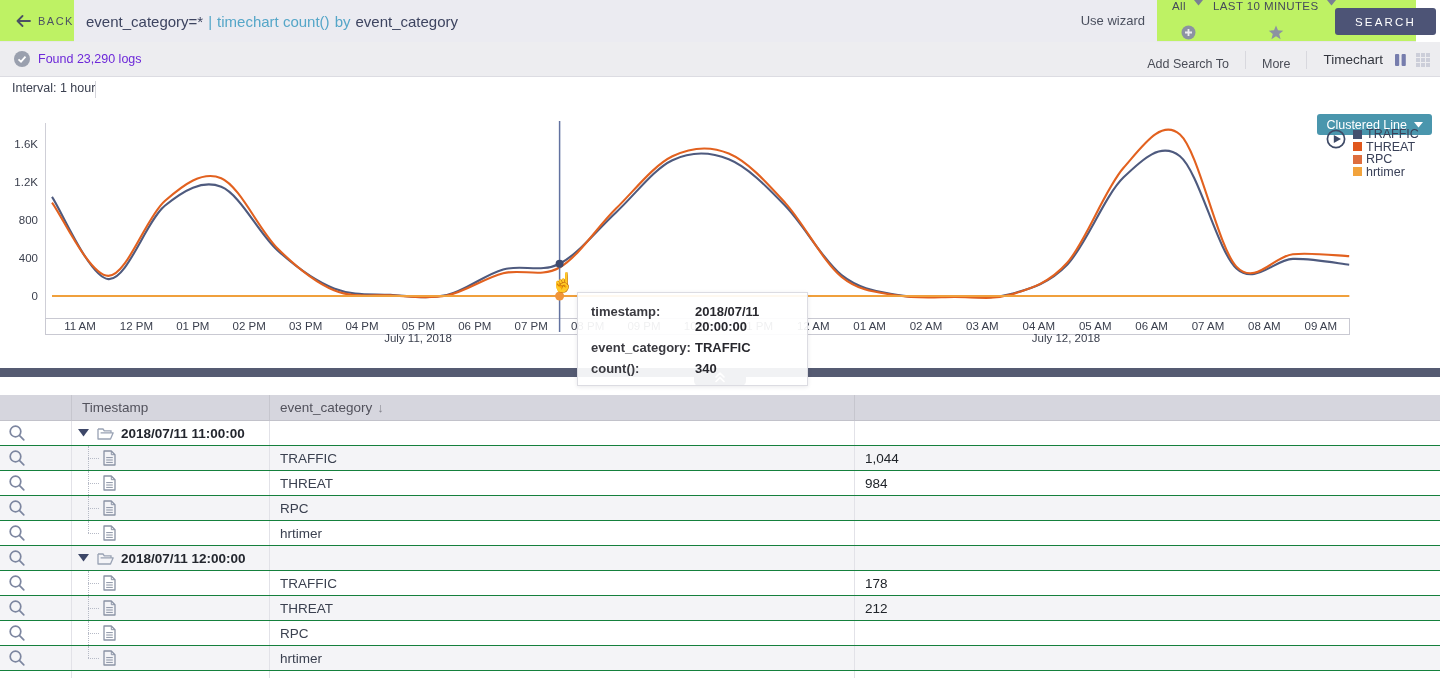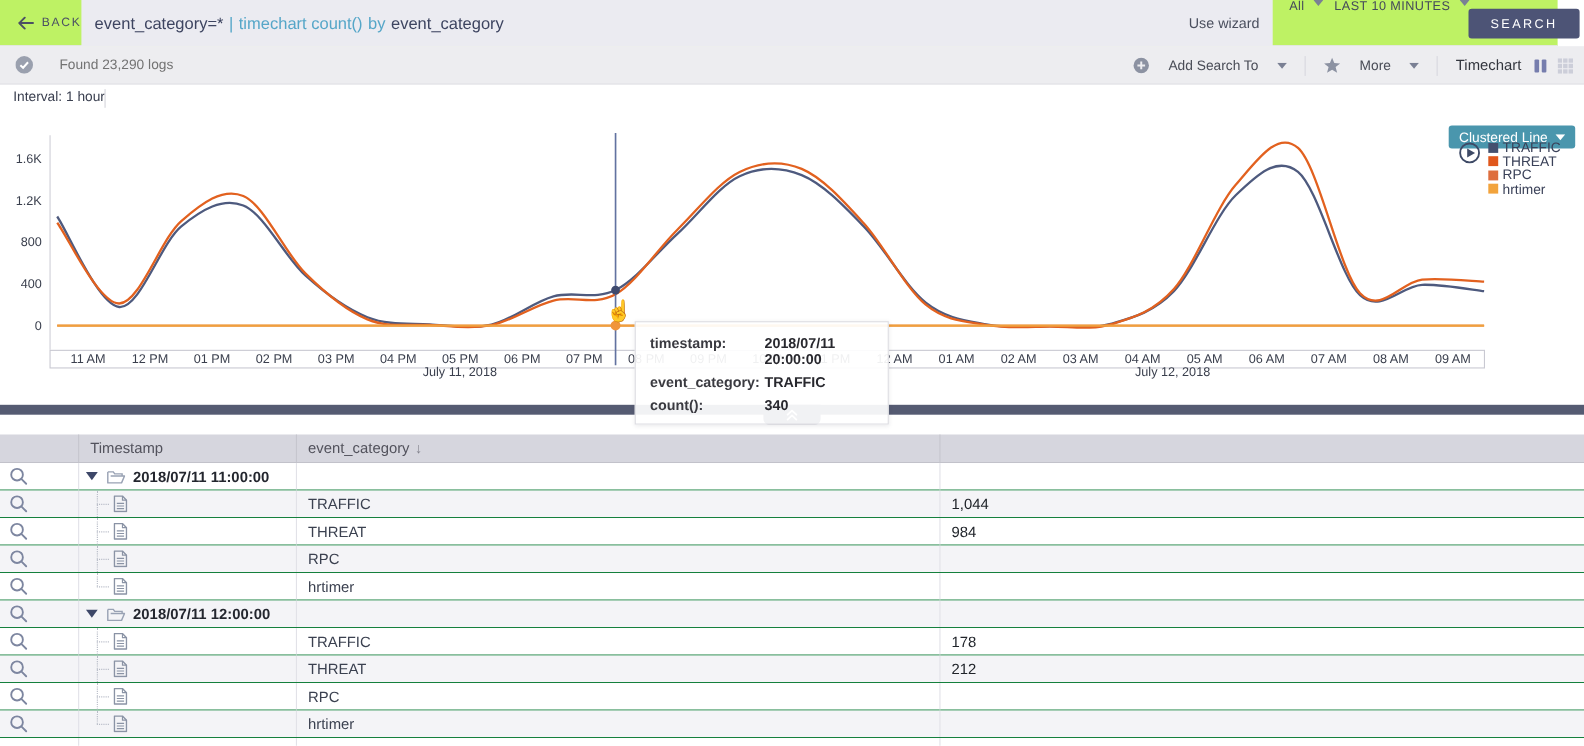--- a/index.html
+++ b/index.html
@@ -14,24 +14,24 @@
   .query-box .qd { color:#3d4460; margin-right:5px; }
   .query-box .qb { color:#55a6c8; margin-right:5px; }
   .use-wizard { position:absolute; right:12px; top:0; height:42px; line-height:42px; font-size:13px; color:#4a4f5e; cursor:pointer; }
   .dd { position:absolute; top:0; height:42px; display:flex; align-items:flex-start; gap:8px; font-size:11.5px; color:#454a5a; letter-spacing:0.4px; cursor:pointer; }
   .dd-all { left:1172px; }
   .dd-time { left:1213px; }
   .search-btn { position:absolute; left:1335px; top:8px; width:101px; height:27px; background:#4d5476; border:none; border-radius:3px; color:#fff; font-size:11.5px; letter-spacing:2.2px; font-family:"Liberation Sans",sans-serif; cursor:pointer; }
 
   
   .toolbar2 { position:absolute; left:0; top:42px; width:1440px; height:35px; background:#ededf0; border-bottom:1px solid #dcdce2; display:flex; align-items:center; }
-  .found { display:flex; align-items:center; gap:24px; margin-left:14px; font-size:12.5px; color:#737373; }
+  .found { display:flex; align-items:center; gap:8px; margin-left:14px; font-size:12.5px; color:#6d28d9; }
   .tb2-right { position:absolute; right:10px; top:0; height:35px; display:flex; align-items:center; gap:9px; font-size:12.5px; color:#4a4d57; }
   .tb2-sep { width:1px; height:18px; background:#d8d8de; margin:0 7px; }
-  .tb2-item { display:flex; align-items:center; gap:17px; cursor:pointer; }
+  .tb2-item { display:flex; align-items:center; gap:17px; cursor:pointer;flex-direction:column; }
   .view-label { font-size:13.5px; color:#33363e; margin-right:2px; }
 
   
   .row3 { position:absolute; left:0; top:77px; width:1440px; height:26px; background:#fff; }
   .interval { position:absolute; left:12px; top:4px; font-size:12.5px; color:#3b4050; }
   .row3-sep { position:absolute; left:95px; top:4px; width:1px; height:17px; background:#d5d5db; }
   .chart-type-btn { position:absolute; right:8px; top:2px; height:21px; padding:0 9px; background:#4a96ad; border:none; border-radius:3px; color:#fff; font-size:12.5px; display:flex; align-items:center; gap:7px; font-family:"Liberation Sans",sans-serif; cursor:pointer;margin-top:35px; }
 
   
   .chart-wrap { position:absolute; left:0; top:103px; width:1440px; height:245px; }

